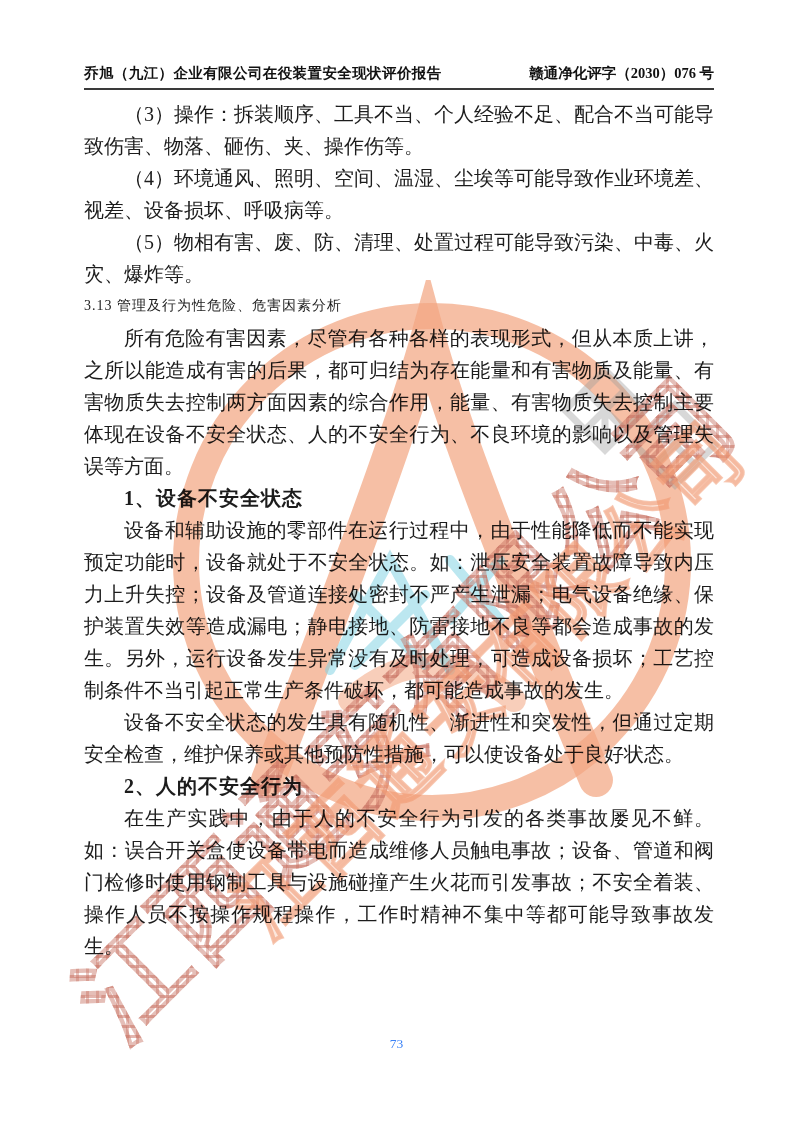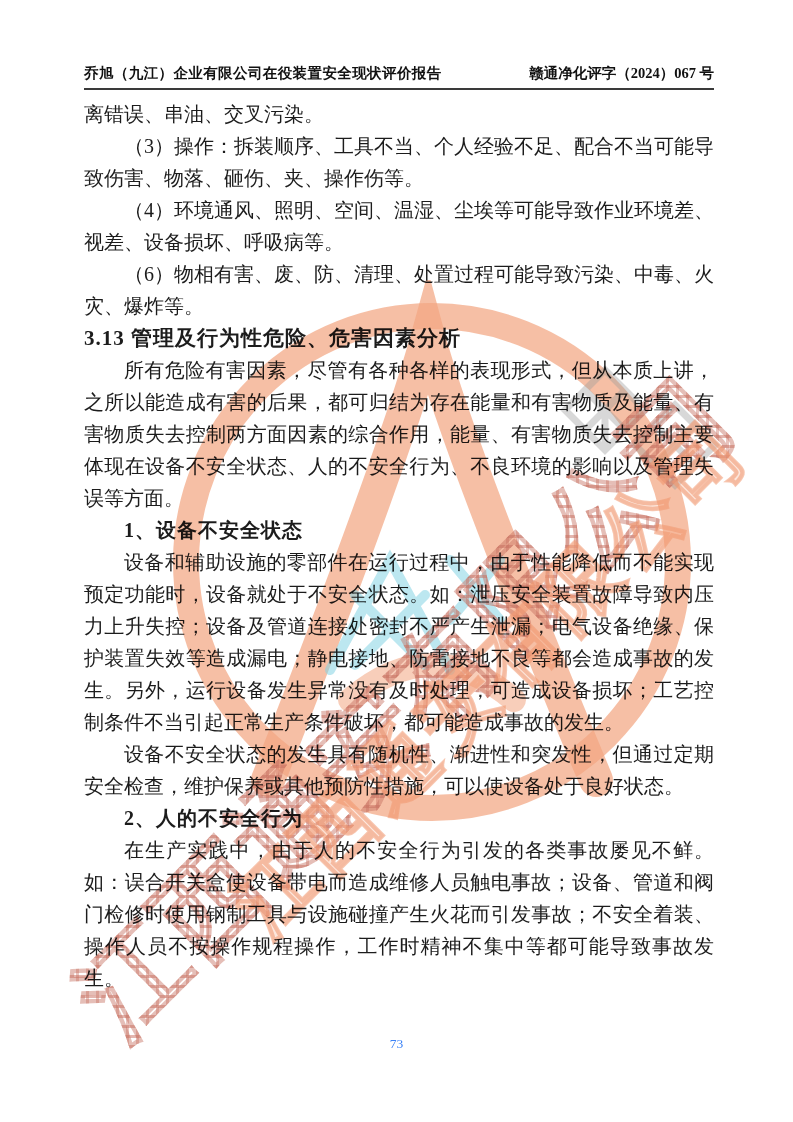--- a/index.html
+++ b/index.html
@@ -34,22 +34,22 @@
     font-size: 20px;
     line-height: 32px;
     text-align: justify;
     text-align-last: left;
     color: #1c1c1c;
   }
   .doc-body p { margin: 0; }
   .para { text-indent: 2em; }
   .plain { text-indent: 0; }
   .sec-heading {
-    font-weight: bold;
-    font-size: 21px;
+    font-weight: normal;
+    font-size: 14px;
     text-indent: 0;
     letter-spacing: 1px;
   }
   .sub-heading {
     font-weight: bold;
     text-indent: 2em;
     letter-spacing: 1px;
   }
   
   .footer {
@@ -110,28 +110,27 @@
   .wm-cyan { position: absolute; left: 300px; top: 500px; }
   .wm-grey { position: absolute; left: 560px; top: 360px; }
 </style>
 </head>
 <body>
 
 <div class="page">
 
   <div class="header">
     <span class="h-left">乔旭（九江）企业有限公司在役装置安全现状评价报告</span>
-    <span class="h-right">赣通净化评字（2024）067 号</span>
+    <span class="h-right">赣通净化评字（2030）076 号</span>
   </div>
 
   <main class="doc-body">
-    <p class="plain">离错误、串油、交叉污染。</p>
     <p class="para">（3）操作：拆装顺序、工具不当、个人经验不足、配合不当可能导致伤害、物落、砸伤、夹、操作伤等。</p>
     <p class="para">（4）环境通风、照明、空间、温湿、尘埃等可能导致作业环境差、视差、设备损坏、呼吸病等。</p>
-    <p class="para">（6）物相有害、废、防、清理、处置过程可能导致污染、中毒、火灾、爆炸等。</p>
+    <p class="para">（5）物相有害、废、防、清理、处置过程可能导致污染、中毒、火灾、爆炸等。</p>
     <p class="sec-heading">3.13 管理及行为性危险、危害因素分析</p>
     <p class="para">所有危险有害因素，尽管有各种各样的表现形式，但从本质上讲，之所以能造成有害的后果，都可归结为存在能量和有害物质及能量、有害物质失去控制两方面因素的综合作用，能量、有害物质失去控制主要体现在设备不安全状态、人的不安全行为、不良环境的影响以及管理失误等方面。</p>
     <p class="sub-heading">1、设备不安全状态</p>
     <p class="para">设备和辅助设施的零部件在运行过程中，由于性能降低而不能实现预定功能时，设备就处于不安全状态。如：泄压安全装置故障导致内压力上升失控；设备及管道连接处密封不严产生泄漏；电气设备绝缘、保护装置失效等造成漏电；静电接地、防雷接地不良等都会造成事故的发生。另外，运行设备发生异常没有及时处理，可造成设备损坏；工艺控制条件不当引起正常生产条件破坏，都可能造成事故的发生。</p>
     <p class="para">设备不安全状态的发生具有随机性、渐进性和突发性，但通过定期安全检查，维护保养或其他预防性措施，可以使设备处于良好状态。</p>
     <p class="sub-heading">2、人的不安全行为</p>
     <p class="para">在生产实践中，由于人的不安全行为引发的各类事故屡见不鲜。如：误合开关盒使设备带电而造成维修人员触电事故；设备、管道和阀门检修时使用钢制工具与设施碰撞产生火花而引发事故；不安全着装、操作人员不按操作规程操作，工作时精神不集中等都可能导致事故发生。</p>
   </main>
 
   <div class="footer">73</div>

